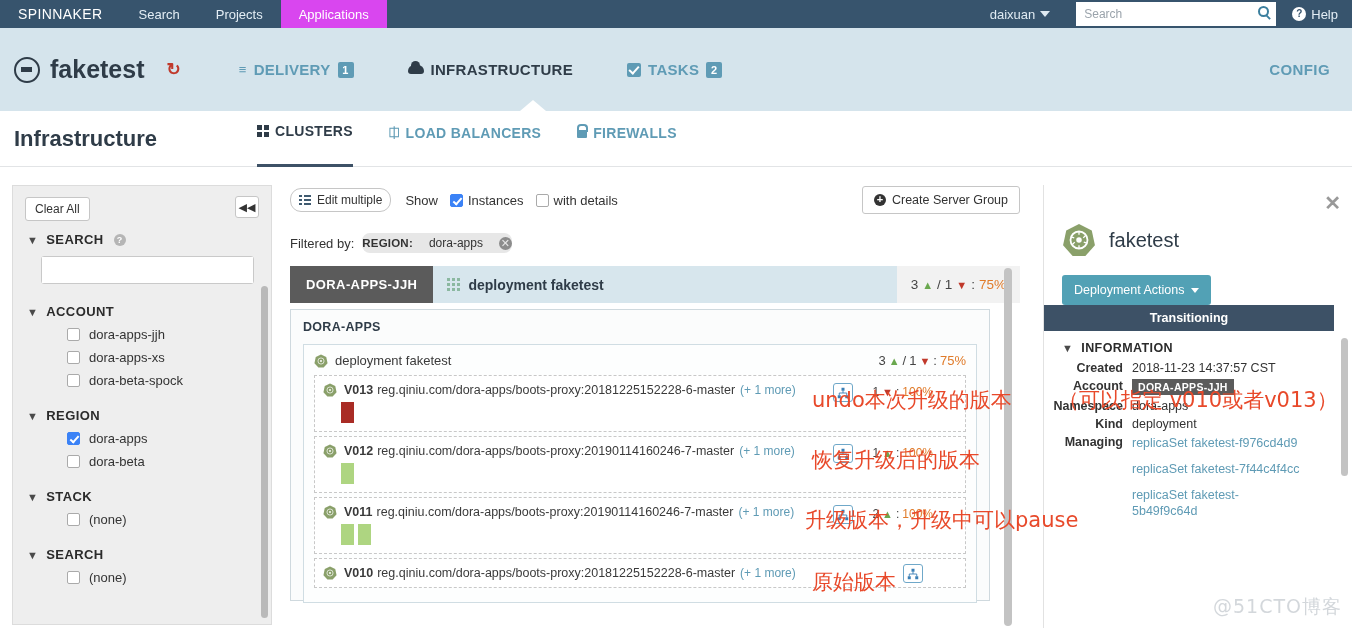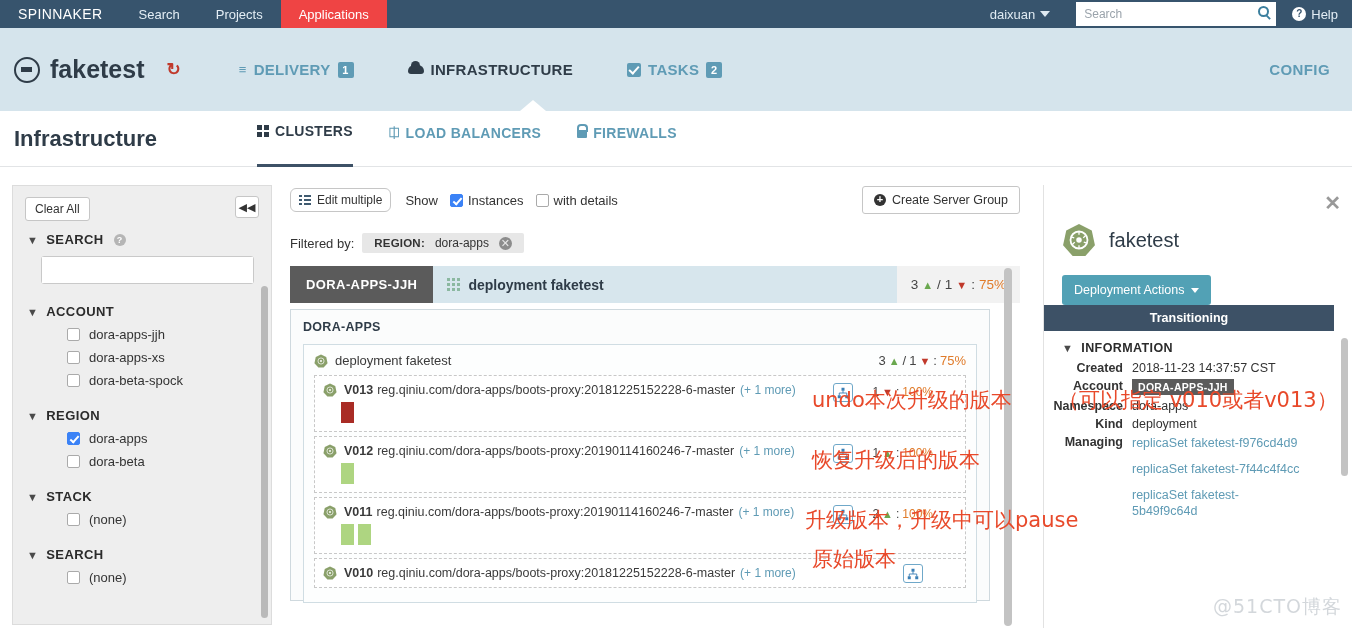--- a/index.html
+++ b/index.html
@@ -18,21 +18,21 @@
     background: #37546d; display: flex; align-items: stretch;
   }
   .brand {
     color: #fff; font-size: 14px; letter-spacing: .4px;
     padding: 0 18px; display: flex; align-items: center; font-weight: 400;
   }
   .navlink {
     color: #e4eef5; font-size: 13px; padding: 0 18px;
     display: flex; align-items: center; text-decoration: none;
   }
-  .navlink.active { background: #ef4444; color: #fff; }
+  .navlink.active { background: #d946ef; color: #fff; }
   .nav-right { margin-left: auto; display: flex; align-items: center; }
   .username {
     color: #dfeaf2; font-size: 13px; display: flex; align-items: center; gap: 5px;
     padding-right: 26px;
   }
   .caret-down {
     width: 0; height: 0; border-left: 5px solid transparent;
     border-right: 5px solid transparent; border-top: 6px solid #dfeaf2;
   }
   .searchbox {
@@ -202,42 +202,42 @@
   .sb-scroll {
     position: absolute; right: 3px; top: 100px; width: 7px; height: 332px;
     background: #b9b9b9; border-radius: 4px;
   }
 
   
   .main { position: absolute; left: 290px; top: 185px; width: 730px; height: 443px; }
   .toolbar { display: flex; align-items: center; height: 30px; }
   .edit-multi {
     display: flex; align-items: center; gap: 6px; font-size: 12px;
-    border: 1px solid #c6c6c6; border-radius: 6px; background: #fff;
+    border: 1px solid #c6c6c6; border-radius: 11px; background: #fff;
     padding: 4px 8px; color: #333; cursor: pointer;
   }
   .list-ico { display: inline-grid; grid-template-columns: 3px 7px; gap: 2px; align-items: center; }
   .list-ico i { height: 2px; background: #3f5a70; display: block; }
   .show-lbl { font-size: 13px; color: #333; margin-left: 14px; }
   .tb-cb { display: flex; align-items: center; gap: 5px; margin-left: 12px; font-size: 13px; color: #333; cursor: pointer; }
   .create-sg {
     margin-left: auto; display: flex; align-items: center; gap: 6px;
     border: 1px solid #c6c6c6; border-radius: 3px; background: #fff;
     padding: 6px 11px; font-size: 12.5px; color: #333; cursor: pointer;
   }
   .plus-circ {
     width: 12px; height: 12px; border-radius: 50%; background: #333;
     color: #fff; font-size: 11px; line-height: 11px; text-align: center; font-weight: bold;
   }
   .filtered-row {
     display: flex; align-items: center; gap: 8px; margin-top: 18px; font-size: 13px; color: #333;
   }
   .filter-pill {
-    background: #e7e7e7; padding: 3px 12px; font-size: 12px; color: #333;
-    display: flex; align-items: center; gap: 10px; border-radius: 2px;
+    background: #e7e7e7; padding: 3px 0; font-size: 12px; color: #333;
+    display: flex; align-items: center; gap: 16px; border-radius: 8px;
   }
   .filter-pill b { font-size: 11.5px; letter-spacing: .2px; }
   .pill-x {
     width: 13px; height: 13px; border-radius: 50%; background: #8c8c8c;
     color: #e7e7e7; font-size: 11px; line-height: 12px; text-align: center;
   }
 
   .cluster-head { display: flex; margin-top: 13px; height: 37px; align-items: stretch; }
   .acct-chip {
     background: #5b5b5b; color: #fff; font-size: 13px; font-weight: bold;
@@ -775,17 +775,17 @@
         </span>
       </div>
     </div>
     <div class="detail-scroll"></div>
   </div>
 
   <div class="anno" style="left:812px; top:386px;">undo本次升级的版本</div>
   <div class="anno" style="left:1058px; top:386px;">（可以指定 v010或者v013）</div>
   <div class="anno" style="left:805px; top:506px;">升级版本，升级中可以pause</div>
   <div class="anno" style="left:812px; top:446px;">恢复升级后的版本</div>
-  <div class="anno" style="left:812px; top:545px;">原始版本</div>
+  <div class="anno" style="left:812px; top:568px;">原始版本</div>
 
   <div class="watermark">@51CTO博客</div>
 
 </div>
 
 </body></html>

